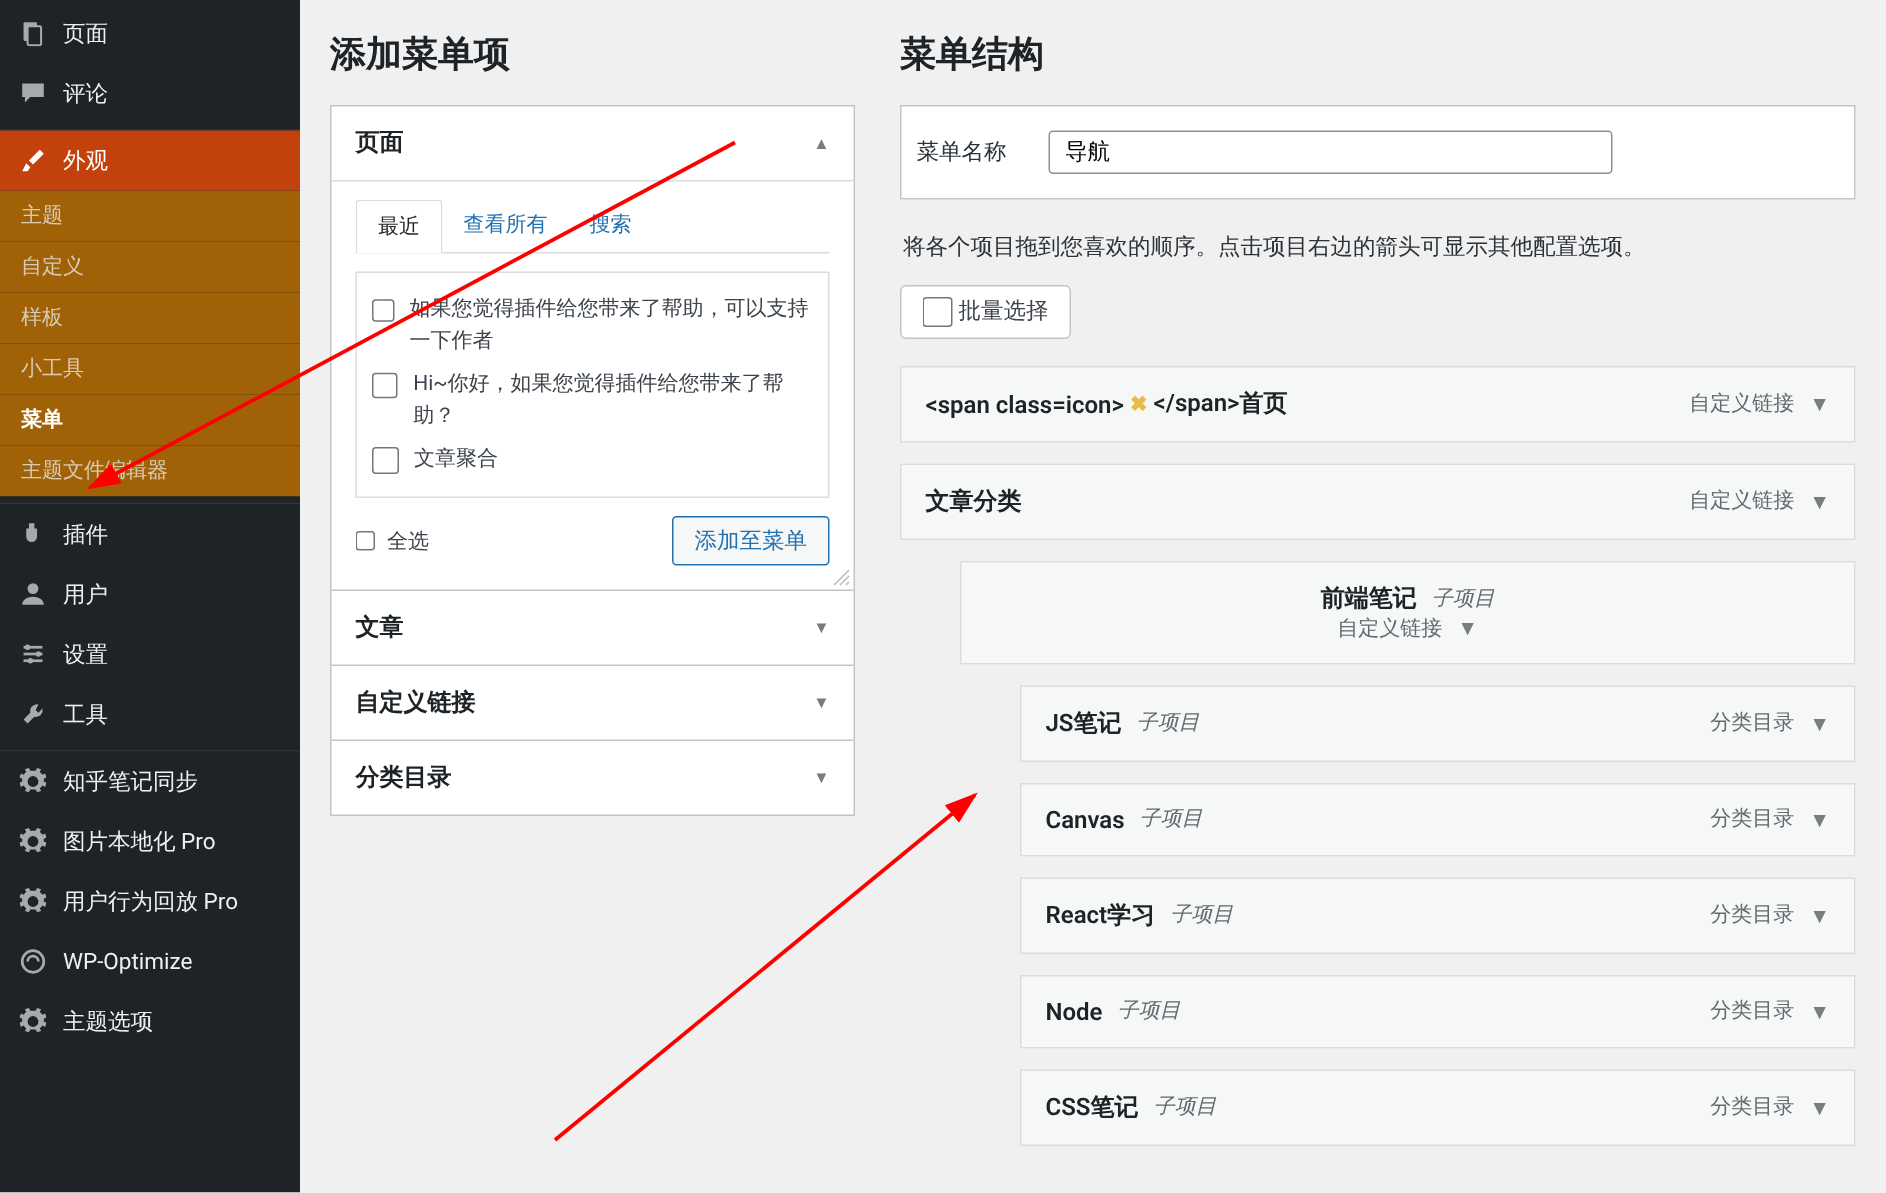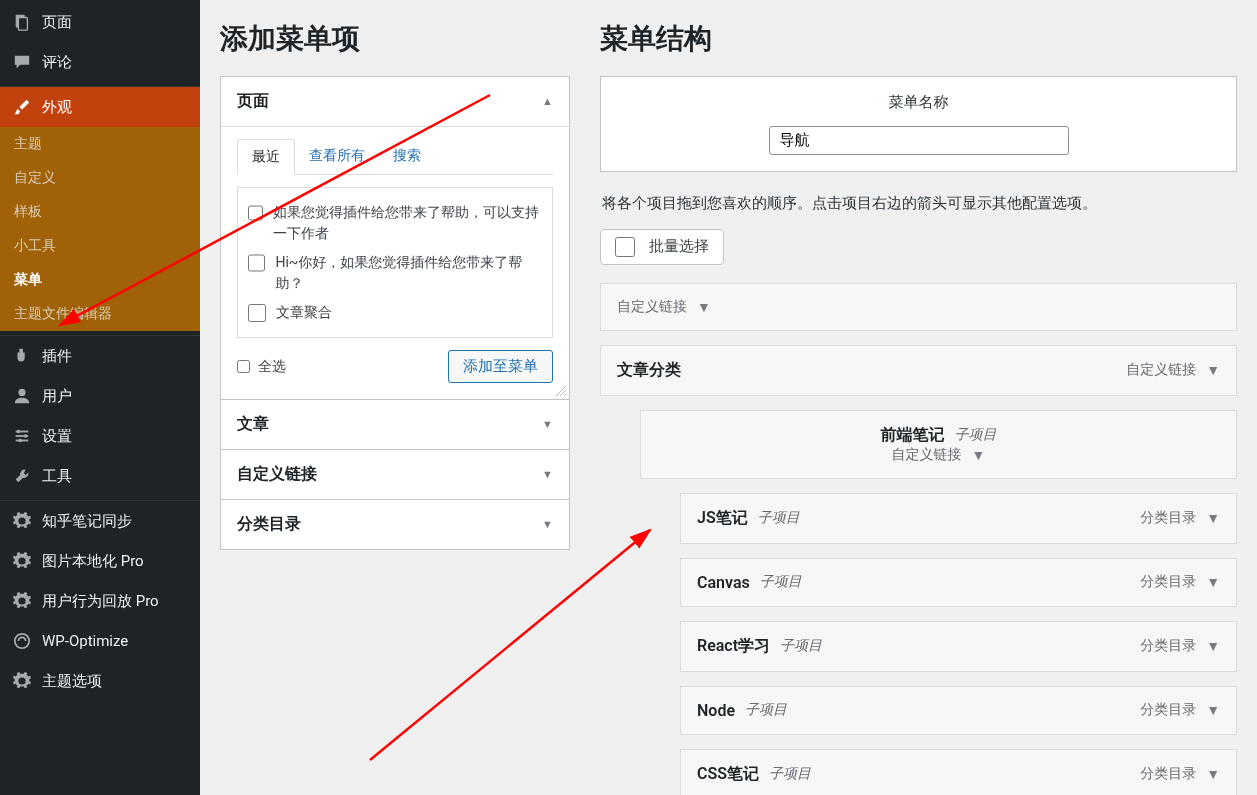--- a/index.html
+++ b/index.html
@@ -13,44 +13,44 @@
 .side-item.active::after { content: ''; position: absolute; right: -8px; top: 50%; transform: translateY(-50%); border: 8px solid transparent; border-right-color: #f0f0f1; }
 .sub-item { padding: 8px 14px; color: rgba(240,246,252,0.7); font-size: 14px; cursor: pointer; background: #a16207; }
 .sub-item.current { color: #fff; font-weight: 600; }
 .side-sep { height: 5px; background: #1d2327; border-bottom: 1px solid #333; }
 
 
 .main { position: absolute; left: 200px; top: 0; right: 0; padding: 0 20px; }
 .columns { display: flex; gap: 30px; }
 .col-left { width: 350px; }
 .col-right { flex: 1; }
-.section-title { font-size: 28px; font-weight: 600; color: #1d2327; padding: 20px 0 18px; }
+.section-title { font-size: 24px; font-weight: 600; color: #1d2327; padding: 20px 0 18px; }
 
 
 .accordion { border: 1px solid #c3c4c7; background: #fff; margin-bottom: 0; }
 .acc-head { display:flex; justify-content:space-between; align-items:center; padding: 14px 16px; border-top: 1px solid #c3c4c7; font-weight:600; font-size:16px; cursor:pointer; color:#1d2327; }
 .acc-head:first-child { border-top: none; }
 .acc-head .tri { color:#787c82; font-size:11px; }
 .acc-body { padding: 0 16px 16px; border-top: 1px solid #dcdcde; }
 .tabs { display:flex; gap: 0; border-bottom:1px solid #dcdcde; margin: 12px 0 12px; }
 .tab { padding: 8px 14px; color:#2271b1; cursor:pointer; font-size:14px; }
 .tab.active { border:1px solid #dcdcde; border-bottom:1px solid #fff; margin-bottom:-1px; background:#fff; color:#1d2327; border-radius:3px 3px 0 0; }
 .page-list { border:1px solid #dcdcde; padding:10px; max-height:190px; overflow-y:auto; margin-bottom:12px; }
 .check-row { display:flex; align-items:flex-start; gap:10px; padding:4px 0; line-height:1.5; color:#3c434a; }
 .check-row input { margin-top:2px; width:18px; height:18px; border:1px solid #8c8f94; border-radius:3px; }
 .acc-foot { display:flex; justify-content:space-between; align-items:center; }
 .sel-all { display:flex; align-items:center; gap:8px; }
 .btn-secondary { border:1px solid #2271b1; color:#2271b1; background:#f6f7f7; padding:6px 14px; border-radius:3px; cursor:pointer; font-size:15px; }
 
 
-.menu-name-row { border:1px solid #c3c4c7; background:#fff; padding:16px 24px; display:flex; align-items:center; gap:14px; font-size:15px; color:#2c3338;flex-direction:column; }
-.menu-name-row input { border:1px solid #8c8f94; border-radius:3px; padding:5px 10px; font-size:15px; width:300px; }
+.menu-name-row { border:1px solid #c3c4c7; background:#fff; padding:16px 10px; display:flex; align-items:center; gap:28px; font-size:15px; color:#2c3338; }
+.menu-name-row input { border:1px solid #8c8f94; border-radius:3px; padding:5px 10px; font-size:15px; width:376px; }
 .instructions { padding: 20px 2px 14px; font-size:15px; color:#2c3338; line-height:1.5; }
 .bulk-row { padding-bottom:18px }
-.bulk-row label { display:inline-flex; align-items:center; gap:14px; border:1px solid #c3c4c7; padding:7px 14px; border-radius:4px; font-size:15px; background:#fff; cursor:pointer; }
+.bulk-row label { display:inline-flex; align-items:center; gap:4px; border:1px solid #c3c4c7; padding:7px 14px; border-radius:4px; font-size:15px; background:#fff; cursor:pointer; }
 .bulk-row input { width:20px; height:20px; border:1px solid #8c8f94; border-radius:4px; }
 
 .menu-items { }
 .mi { background:#f6f7f7; border:1px solid #dcdcde; display:flex; justify-content:space-between; align-items:center; padding:14px 16px; margin-bottom:14px; cursor:move; }
 .mi .label { font-weight:600; font-size:16px; color:#1d2327; display:flex; align-items:center; gap:4px; white-space:nowrap; }
 .mi .label .star { color:#f0b100; font-size:14px; }
 .mi .sub { font-weight:400; font-style:italic; color:#646970; font-size:14px; margin-left:6px; }
 .mi .right { display:flex; align-items:center; gap:10px; color:#646970; font-size:14px; }
 .mi .right .chev { color:#787c82; }
 .mi.depth-1 { margin-left:40px;flex-direction:column; }
@@ -244,20 +244,21 @@
       <div class="instructions">将各个项目拖到您喜欢的顺序。点击项目右边的箭头可显示其他配置选项。</div>
       <div class="bulk-row">
         <label>
             <input type="checkbox" style="">
             <span>批量选择</span>
           </label>
       </div>
 
       <div class="menu-items" id="menu-items">
           <div class="mi depth-0">
+            <span class="label">&lt;span class=icon&gt; <span class="star" style="color: rgb(233, 185, 73);">✖</span> &lt;/span&gt;首页</span>
             <span class="right">
               <span>自定义链接</span>
               <span class="chev">▼</span>
             </span>
           </div>
           <div class="mi depth-0">
             <span class="label">文章分类</span>
             <span class="right">
               <span>自定义链接</span>
               <span class="chev">▼</span>

